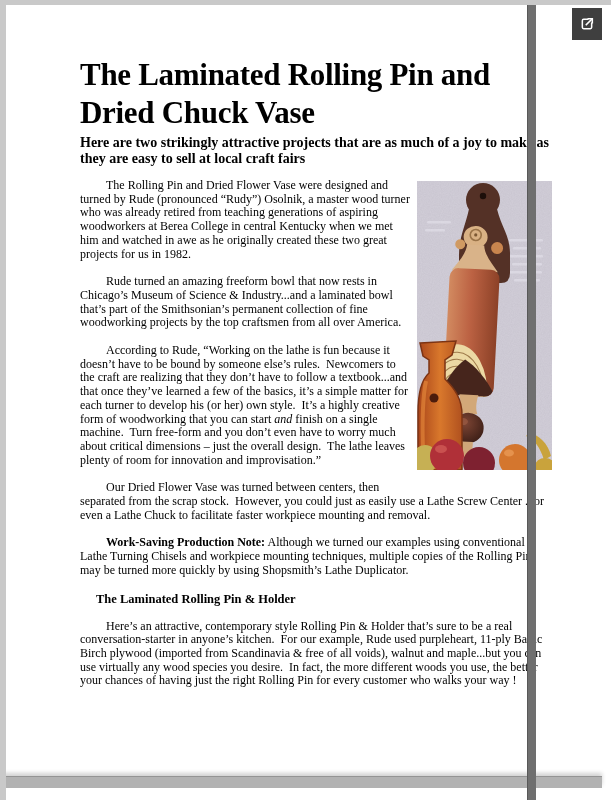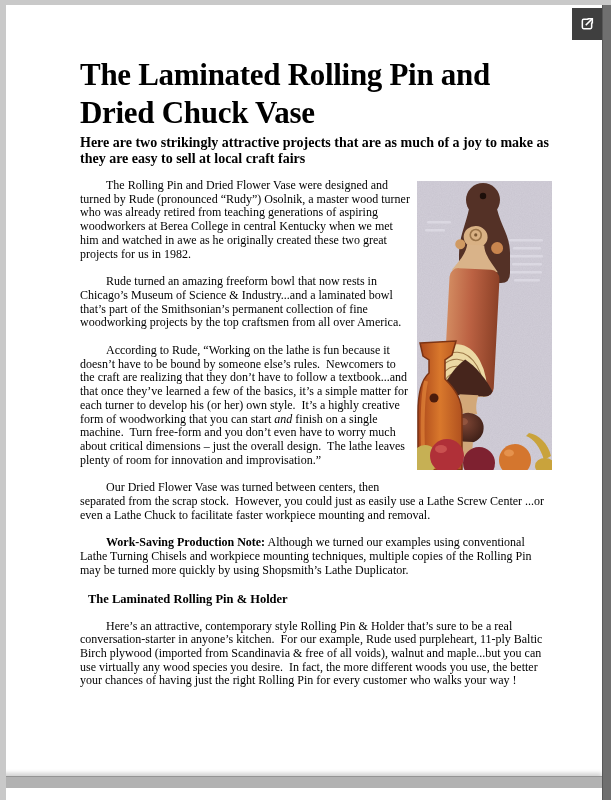--- a/index.html
+++ b/index.html
@@ -1,35 +1,35 @@
 <!DOCTYPE html>
 <html><head>
 <meta charset="utf-8">
 <style>
   html,body{margin:0;padding:0;background:#ffffff;}
   body{width:611px;height:800px;overflow:hidden;font-family:"Liberation Serif",serif;color:#000;}
-  .viewer{position:relative;width:611px;height:800px;background:#fff;}
+  .viewer{position:relative;width:536px;height:800px;background:#fff;}
 
   
   .frame-top{position:absolute;left:0;top:0;width:611px;height:5px;background:#c9c9c9;z-index:6;}
   .frame-left{position:absolute;left:0;top:0;width:6px;height:800px;background:#c9c9c9;z-index:5;}
   .right-strip{position:absolute;right:0;top:0;width:9px;height:800px;background:#6f6f6f;border-left:1px solid #585858;box-sizing:border-box;z-index:5;}
   .page-separator{position:absolute;left:0;top:776px;width:602px;height:11px;background:#b2b2b2;border-top:1px solid #949494;box-shadow:0 -3px 4px rgba(0,0,0,.18);z-index:4;}
   .next-page{position:absolute;left:6px;top:788px;width:596px;height:12px;background:#fff;z-index:4;}
 
   .expand-btn{position:absolute;left:572px;top:8px;width:30px;height:32px;background:#3f3f3f;border:none;padding:0;margin:0;display:flex;align-items:center;justify-content:center;cursor:pointer;z-index:7;}
   .expand-btn svg{display:block;}
 
   
   .content{position:absolute;left:80px;top:56px;width:472px;z-index:2;}
   h1{font-weight:bold;font-size:31px;line-height:38px;margin:0;letter-spacing:-0.3px;}
   .deck{font-weight:bold;font-size:14px;line-height:16px;margin:3px 0 0 0;}
   .body-text{margin-top:12px;font-size:12px;line-height:13.7px;}
   .body-text p{margin:0 0 14px 0;text-indent:26px;white-space:pre-wrap;}
-  .body-text h2{font-size:12.5px;line-height:14px;margin:0 0 14px 8px;}
+  .body-text h2{font-size:12.5px;line-height:14px;margin:0 0 14px 16px;}
   .b{font-weight:bold;}
   .i{font-style:italic;text-align:right;}
 
   figure.photo{float:right;width:135px;height:289px;margin:2px 0 18px 6px;padding:0;}
   figure.photo svg{display:block;width:135px;height:289px;}
 </style>
 </head>
 <body>
 
 <div class="viewer">

